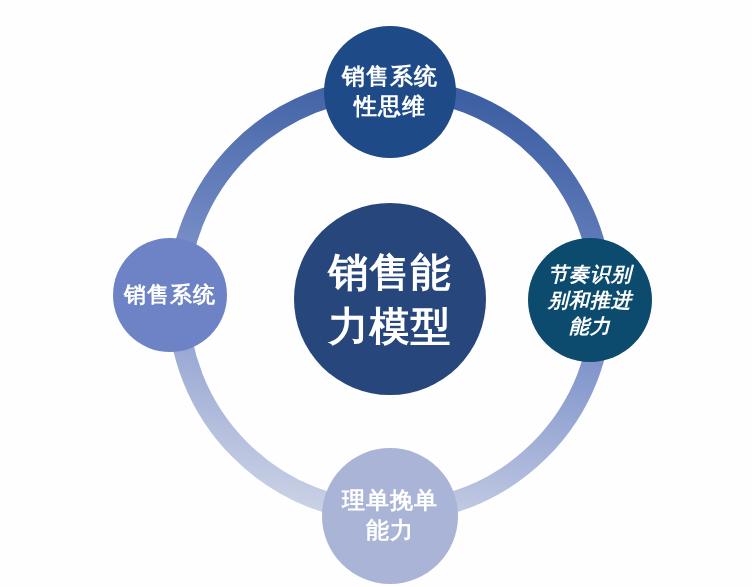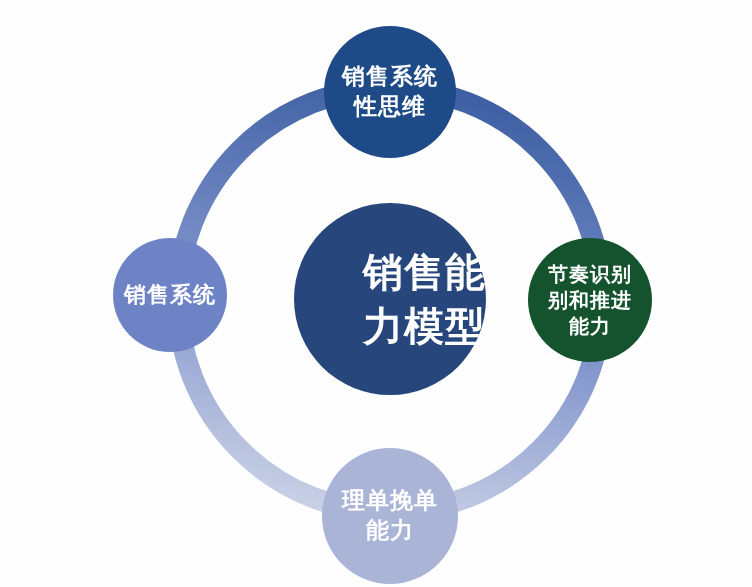--- a/index.html
+++ b/index.html
@@ -34,21 +34,20 @@
   .node-label {
     white-space: pre-line;
     line-height: 1.3;
     letter-spacing: 1px;
   }
   .node-center {
     left: 294px;
     top: 203px;
     width: 192px;
     height: 192px;
-    justify-content: flex-end;
   }
   .node-center .node-label {
     font-size: 40px;
     line-height: 1.35;
   }
   .node-top {
     left: 324px;
     top: 26px;
     width: 132px;
     height: 132px;
@@ -98,21 +97,21 @@
       </linearGradient>
     </defs>
     <circle cx="390" cy="300" r="212" fill="none" stroke="url(#ringGrad)" stroke-width="21"></circle>
   </svg>
 
   <div class="node node-top" style="background-color: rgb(30, 74, 136);">
     <div class="node-label">销售系统
 性思维</div>
   </div>
 
-  <div class="node node-right" style="background-color: #14532d;">
+  <div class="node node-right" style="background-color: #0c4a6e; font-style: italic;">
     <div class="node-label">节奏识别
 别和推进
 能力</div>
   </div>
 
   <div class="node node-bottom" style="background-color: rgb(169, 180, 214);">
     <div class="node-label">理单挽单
 能力</div>
   </div>
 

